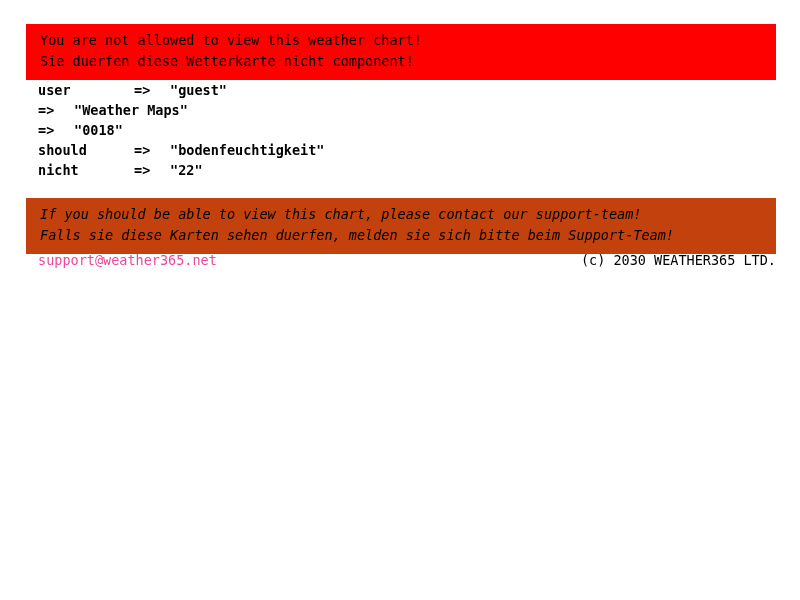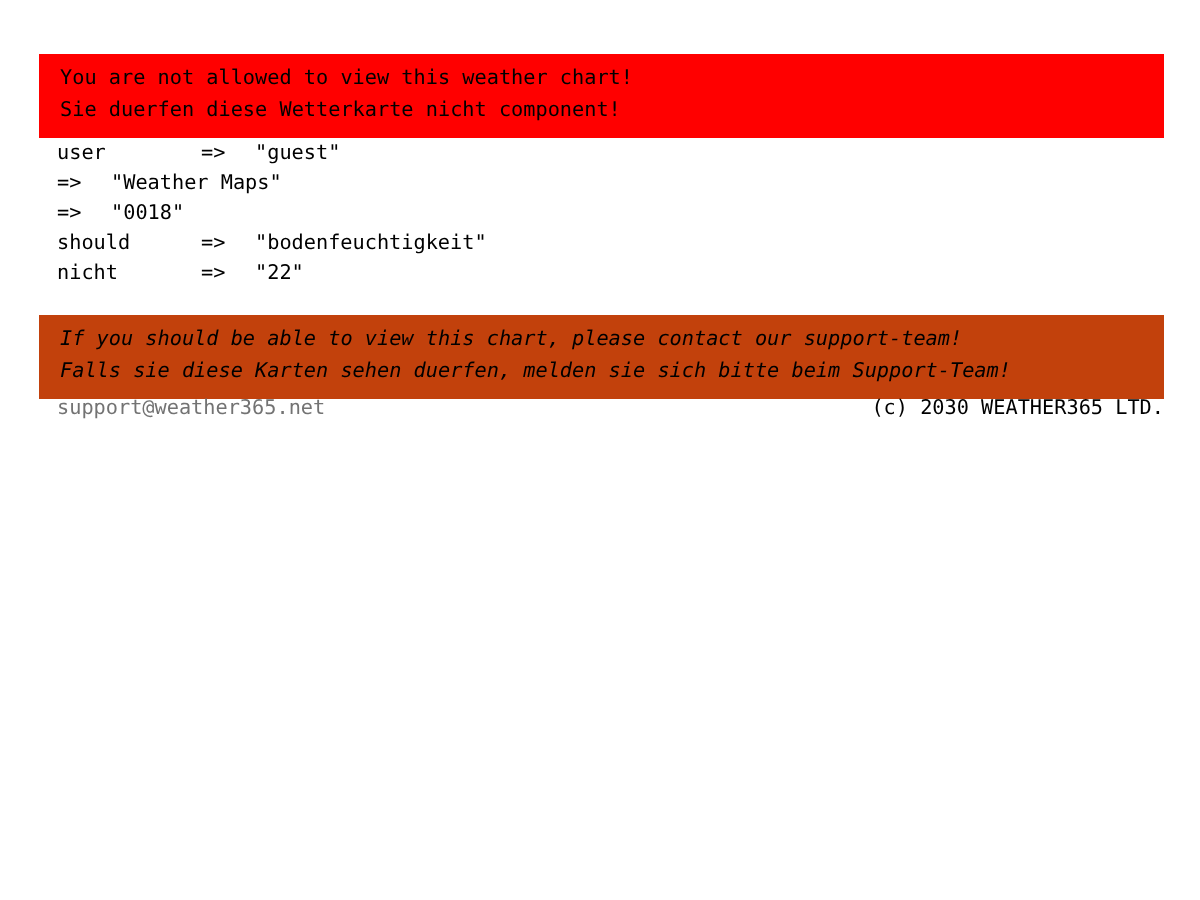--- a/index.html
+++ b/index.html
@@ -12,21 +12,20 @@
   }
   body {
     font-family: "DejaVu Sans Mono", "Liberation Mono", monospace;
     font-size: 13.5px;
     color: #000000;
   }
   .page {
     position: relative;
     width: 800px;
     height: 540px;
-    margin-top: 12px;
   }
   .banner {
     position: absolute;
     left: 26px;
     width: 750px;
     box-sizing: border-box;
     padding: 6px 14px 8px 14px;
   }
   .banner-error {
     top: 24px;
@@ -39,20 +38,21 @@
   }
   .banner-line {
     line-height: 21px;
     white-space: pre;
     font-size: 13.5px;
   }
   .params {
     position: absolute;
     left: 38px;
     top: 80px;
+    font-weight: bold;
   }
   .param-row {
     display: flex;
     line-height: 20px;
     white-space: pre;
   }
   .param-key {
     width: 96px;
     flex: none;
   }
@@ -67,21 +67,21 @@
     position: absolute;
     left: 38px;
     top: 250px;
     width: 738px;
     display: flex;
     justify-content: space-between;
     white-space: pre;
     line-height: 20px;
   }
   .footer a {
-    color: #737373;
+    color: #ec4899;
     text-decoration: none;
   }
 </style>
 </head>
 <body>
 
 <div class="page">
 
   <div class="banner banner-error">
     <div class="banner-line">You are not allowed to view this weather chart!</div>

